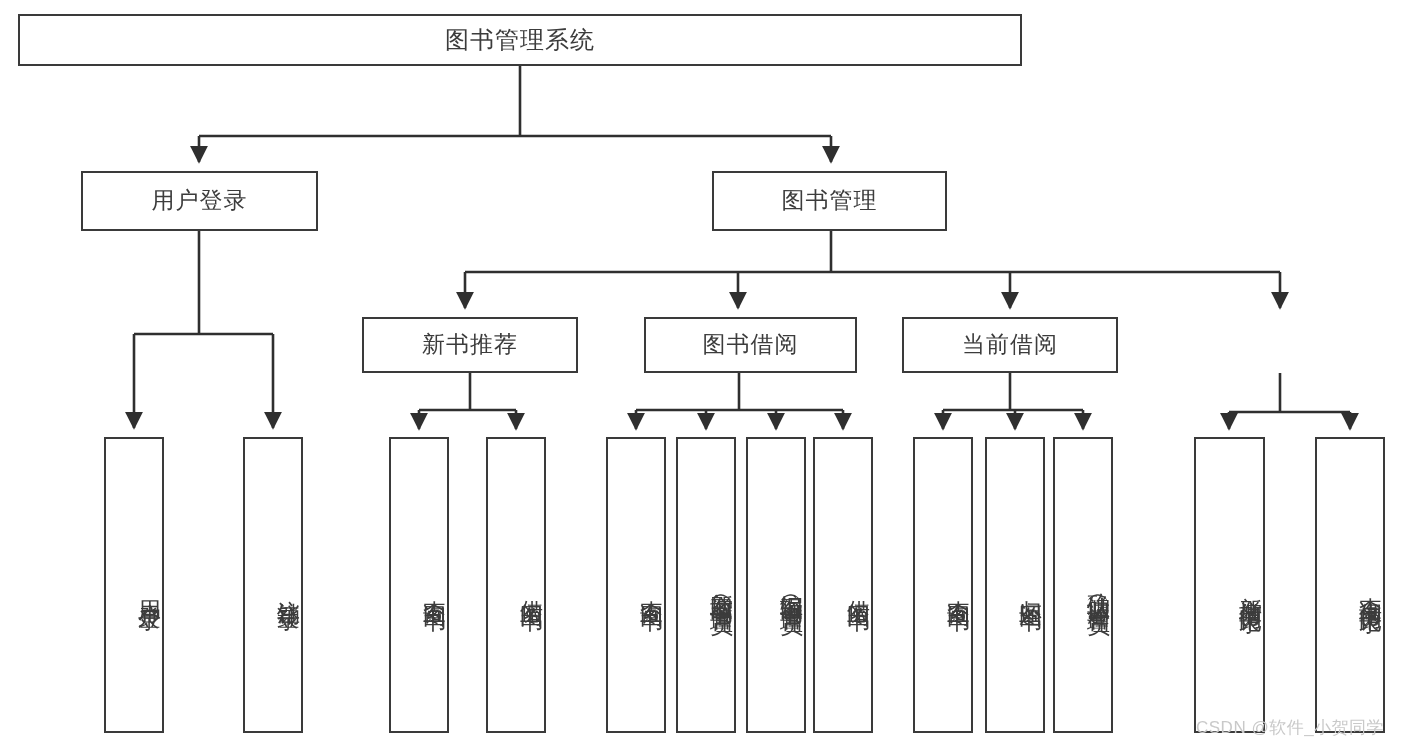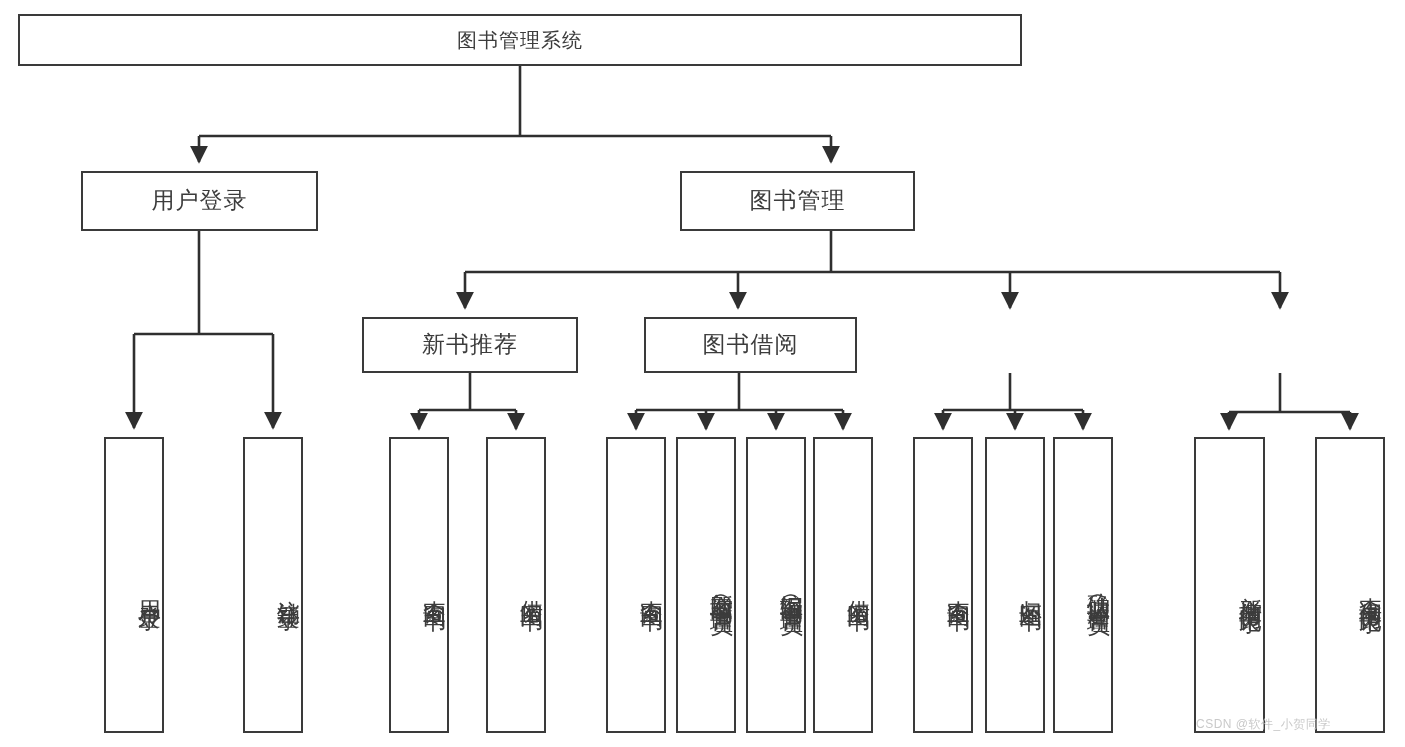--- a/index.html
+++ b/index.html
@@ -4,22 +4,22 @@
 <style>
   html,body{margin:0;padding:0;background:#ffffff;}
   body{width:1405px;height:747px;overflow:hidden;font-family:"Liberation Sans","DejaVu Sans",sans-serif;}
   #stage{position:relative;width:1405px;height:747px;background:#fff;}
   svg.wires{position:absolute;left:0;top:0;width:1405px;height:747px;}
   .node{position:absolute;box-sizing:border-box;background:#ffffff;border:2.5px solid #3a3a3a;
         display:flex;align-items:center;justify-content:center;color:#3c3c3c;}
   .node.h{font-size:23px;letter-spacing:1px;line-height:1.1;}
   .node.v{writing-mode:vertical-rl;text-orientation:upright;font-size:23px;letter-spacing:3px;
           padding-top:6px;align-items:flex-start;justify-content:center;line-height:1.05;}
-  .node.root{font-size:20px;}
-  .watermark{position:absolute;color:#c9c9c9;font-size:12px;letter-spacing:0.5px;white-space:nowrap;text-align:right;}
+  .node.root{font-size:24px;}
+  .watermark{position:absolute;color:#c9c9c9;font-size:17px;letter-spacing:0.5px;white-space:nowrap;text-align:right;}
 </style>
 </head>
 <body>
 
 <div id="stage">
 
   <svg class="wires" viewBox="0 0 1405 747" xmlns="http://www.w3.org/2000/svg">
     <defs>
       <marker id="arrow" viewBox="0 0 10 10" refX="9" refY="5" markerWidth="7" markerHeight="7" orient="auto-start-reverse">
         <path d="M 0 0 L 10 5 L 0 10 z" fill="#2f2f2f"></path>
@@ -65,24 +65,25 @@
       <path d="M 1280 373 L 1280 412"></path>
       <path d="M 1229 412 L 1350 412"></path>
       <path d="M 1229 412 L 1229 429" marker-end="url(#arrow)"></path>
       <path d="M 1350 412 L 1350 429" marker-end="url(#arrow)"></path>
     </g>
   </svg>
 
   <div class="node h root" style="left:18px;top:14px;width:1004px;height:52px;">图书管理系统</div>
 
   <div class="node h" style="left:81px;top:171px;width:237px;height:60px;">用户登录</div>
-  <div class="node h" style="left:680px;top:171px;width:235px;height:60px;">图书管理</div>
+  <div class="node h" style="left:712px;top:171px;width:235px;height:60px;">图书管理</div>
 
   <div class="node h" style="left:362px;top:317px;width:216px;height:56px;font-family:Liberation Serif, serif;">新书推荐</div>
   <div class="node h" style="left:632px;top:317px;width:213px;height:56px;margin-left:12px;">图书借阅</div>
+  <div class="node h" style="left:902px;top:317px;width:216px;height:56px;">当前借阅</div>
 
   <div class="node v" style="left:104px;top:437px;width:60px;height:296px;">用户登录</div>
   <div class="node v" style="left:243px;top:437px;width:60px;height:296px;">注销登录</div>
 
   <div class="node v" style="left:389px;top:437px;width:60px;height:296px;">查询图书</div>
   <div class="node v" style="left:486px;top:437px;width:60px;height:296px;">借阅图书</div>
 
   <div class="node v" style="left:606px;top:437px;width:60px;height:296px;">查询图书</div>
   <div class="node v" style="left:676px;top:437px;width:60px;height:296px;">新增图书（管理员）</div>
   <div class="node v" style="left:746px;top:437px;width:60px;height:296px;">编辑图书（管理员）</div>

